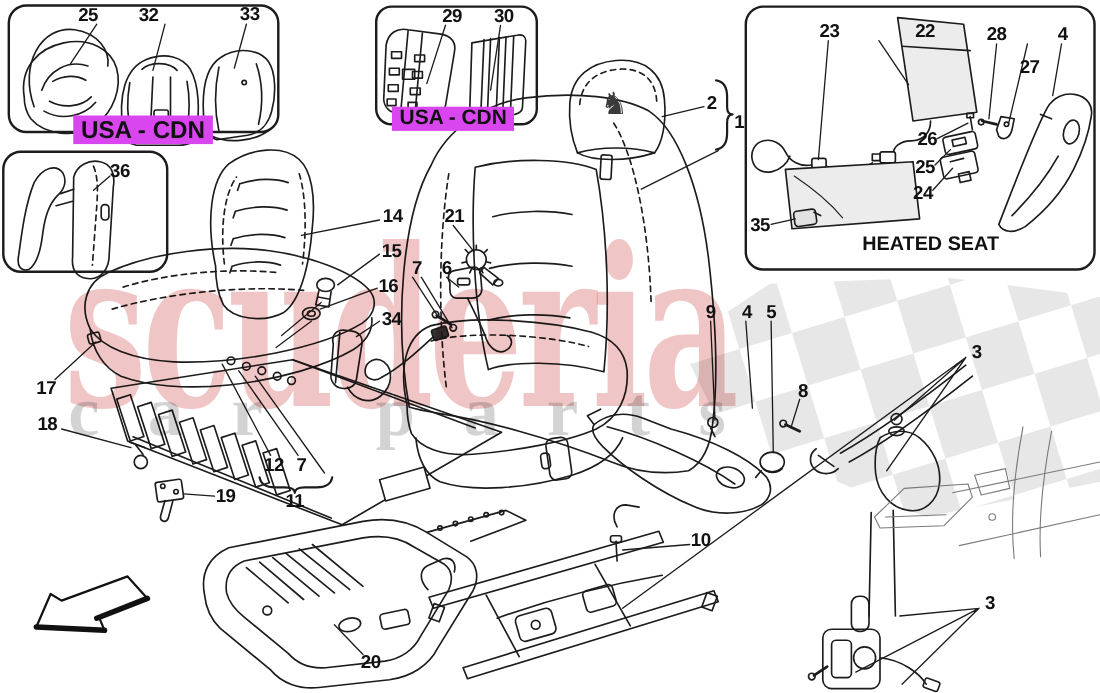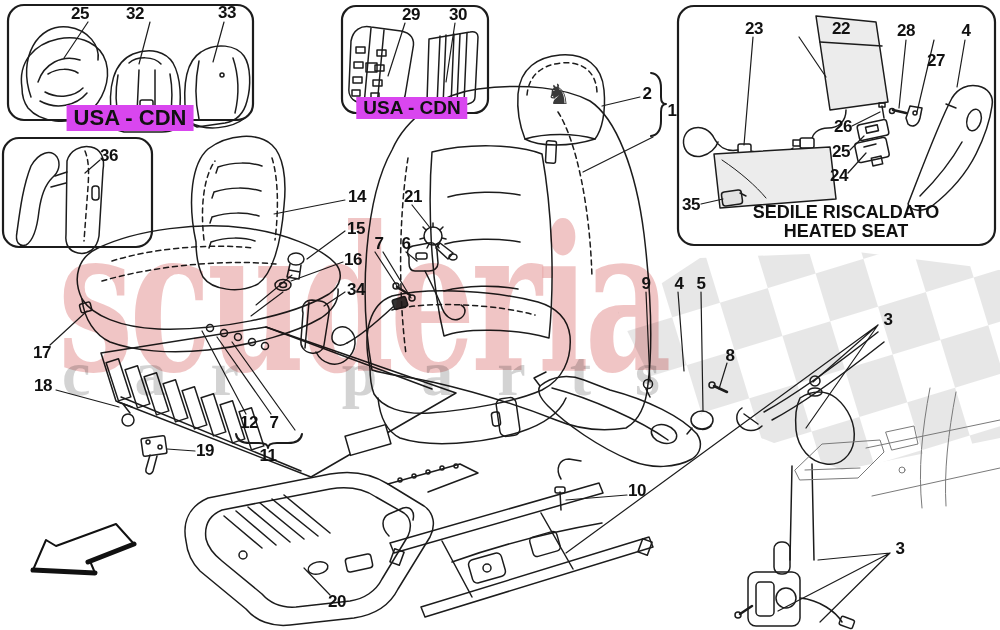--- a/index.html
+++ b/index.html
@@ -357,21 +357,20 @@
 
   <text x="546" y="104" font-size="28" fill="#3a3a3a" font-family="DejaVu Sans">♞</text>
 </svg>
 
   <div id="wm-brand" style="color:rgba(206,62,62,0.30);">scuderia</div>
   <div id="wm-sub" style="color:rgba(125,125,125,0.34);font-family:Liberation Serif, serif;">car parts</div>
 
   <div id="title-usa1" class="boxtitle">USA - CDN</div>
   <div id="title-usa2" class="boxtitle">USA - CDN</div>
   <div id="title-heated" class="boxtitle">
-    <div>SEDILE RISCALDATO</div>
     <div>HEATED SEAT</div>
   </div>
 
   <div id="callouts">
       <div class="callout" style="left: 80px; top: 14px;">25</div>
       <div class="callout" style="left: 135px; top: 14px;">32</div>
       <div class="callout" style="left: 227px; top: 13px;">33</div>
       <div class="callout" style="left: 411px; top: 15px;">29</div>
       <div class="callout" style="left: 458px; top: 15px;">30</div>
       <div class="callout" style="left: 109px; top: 156px;">36</div>

